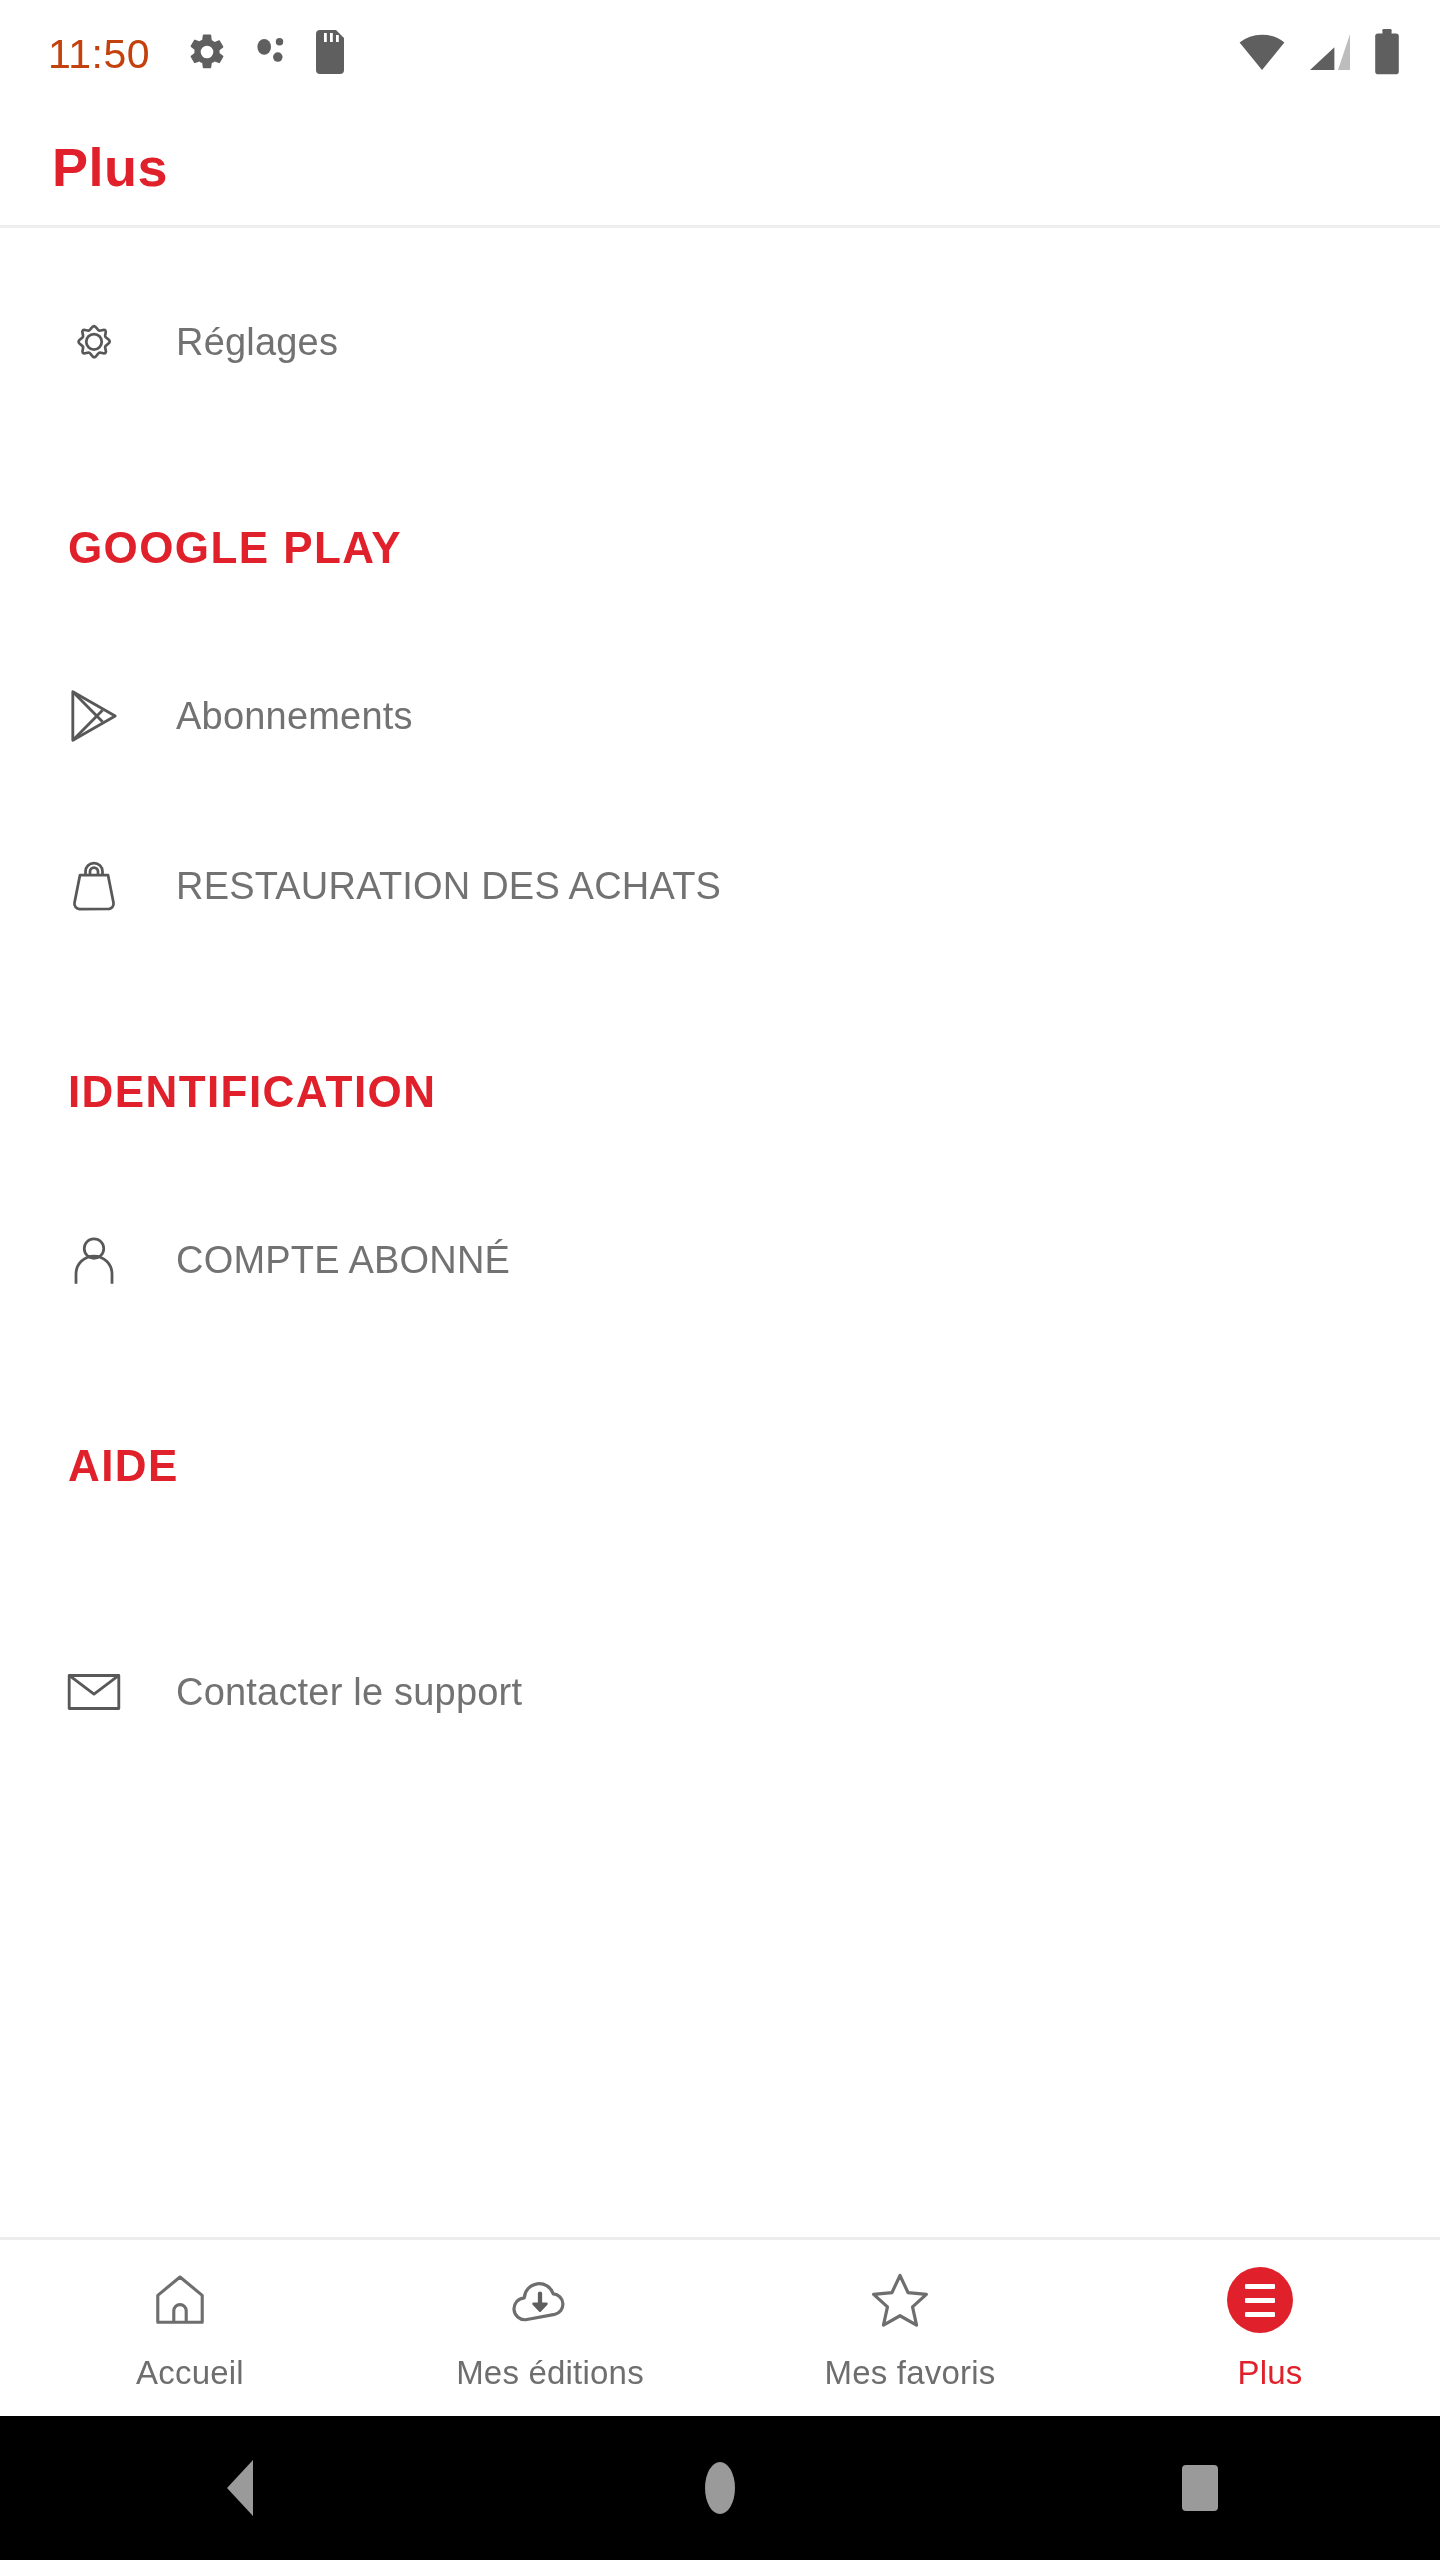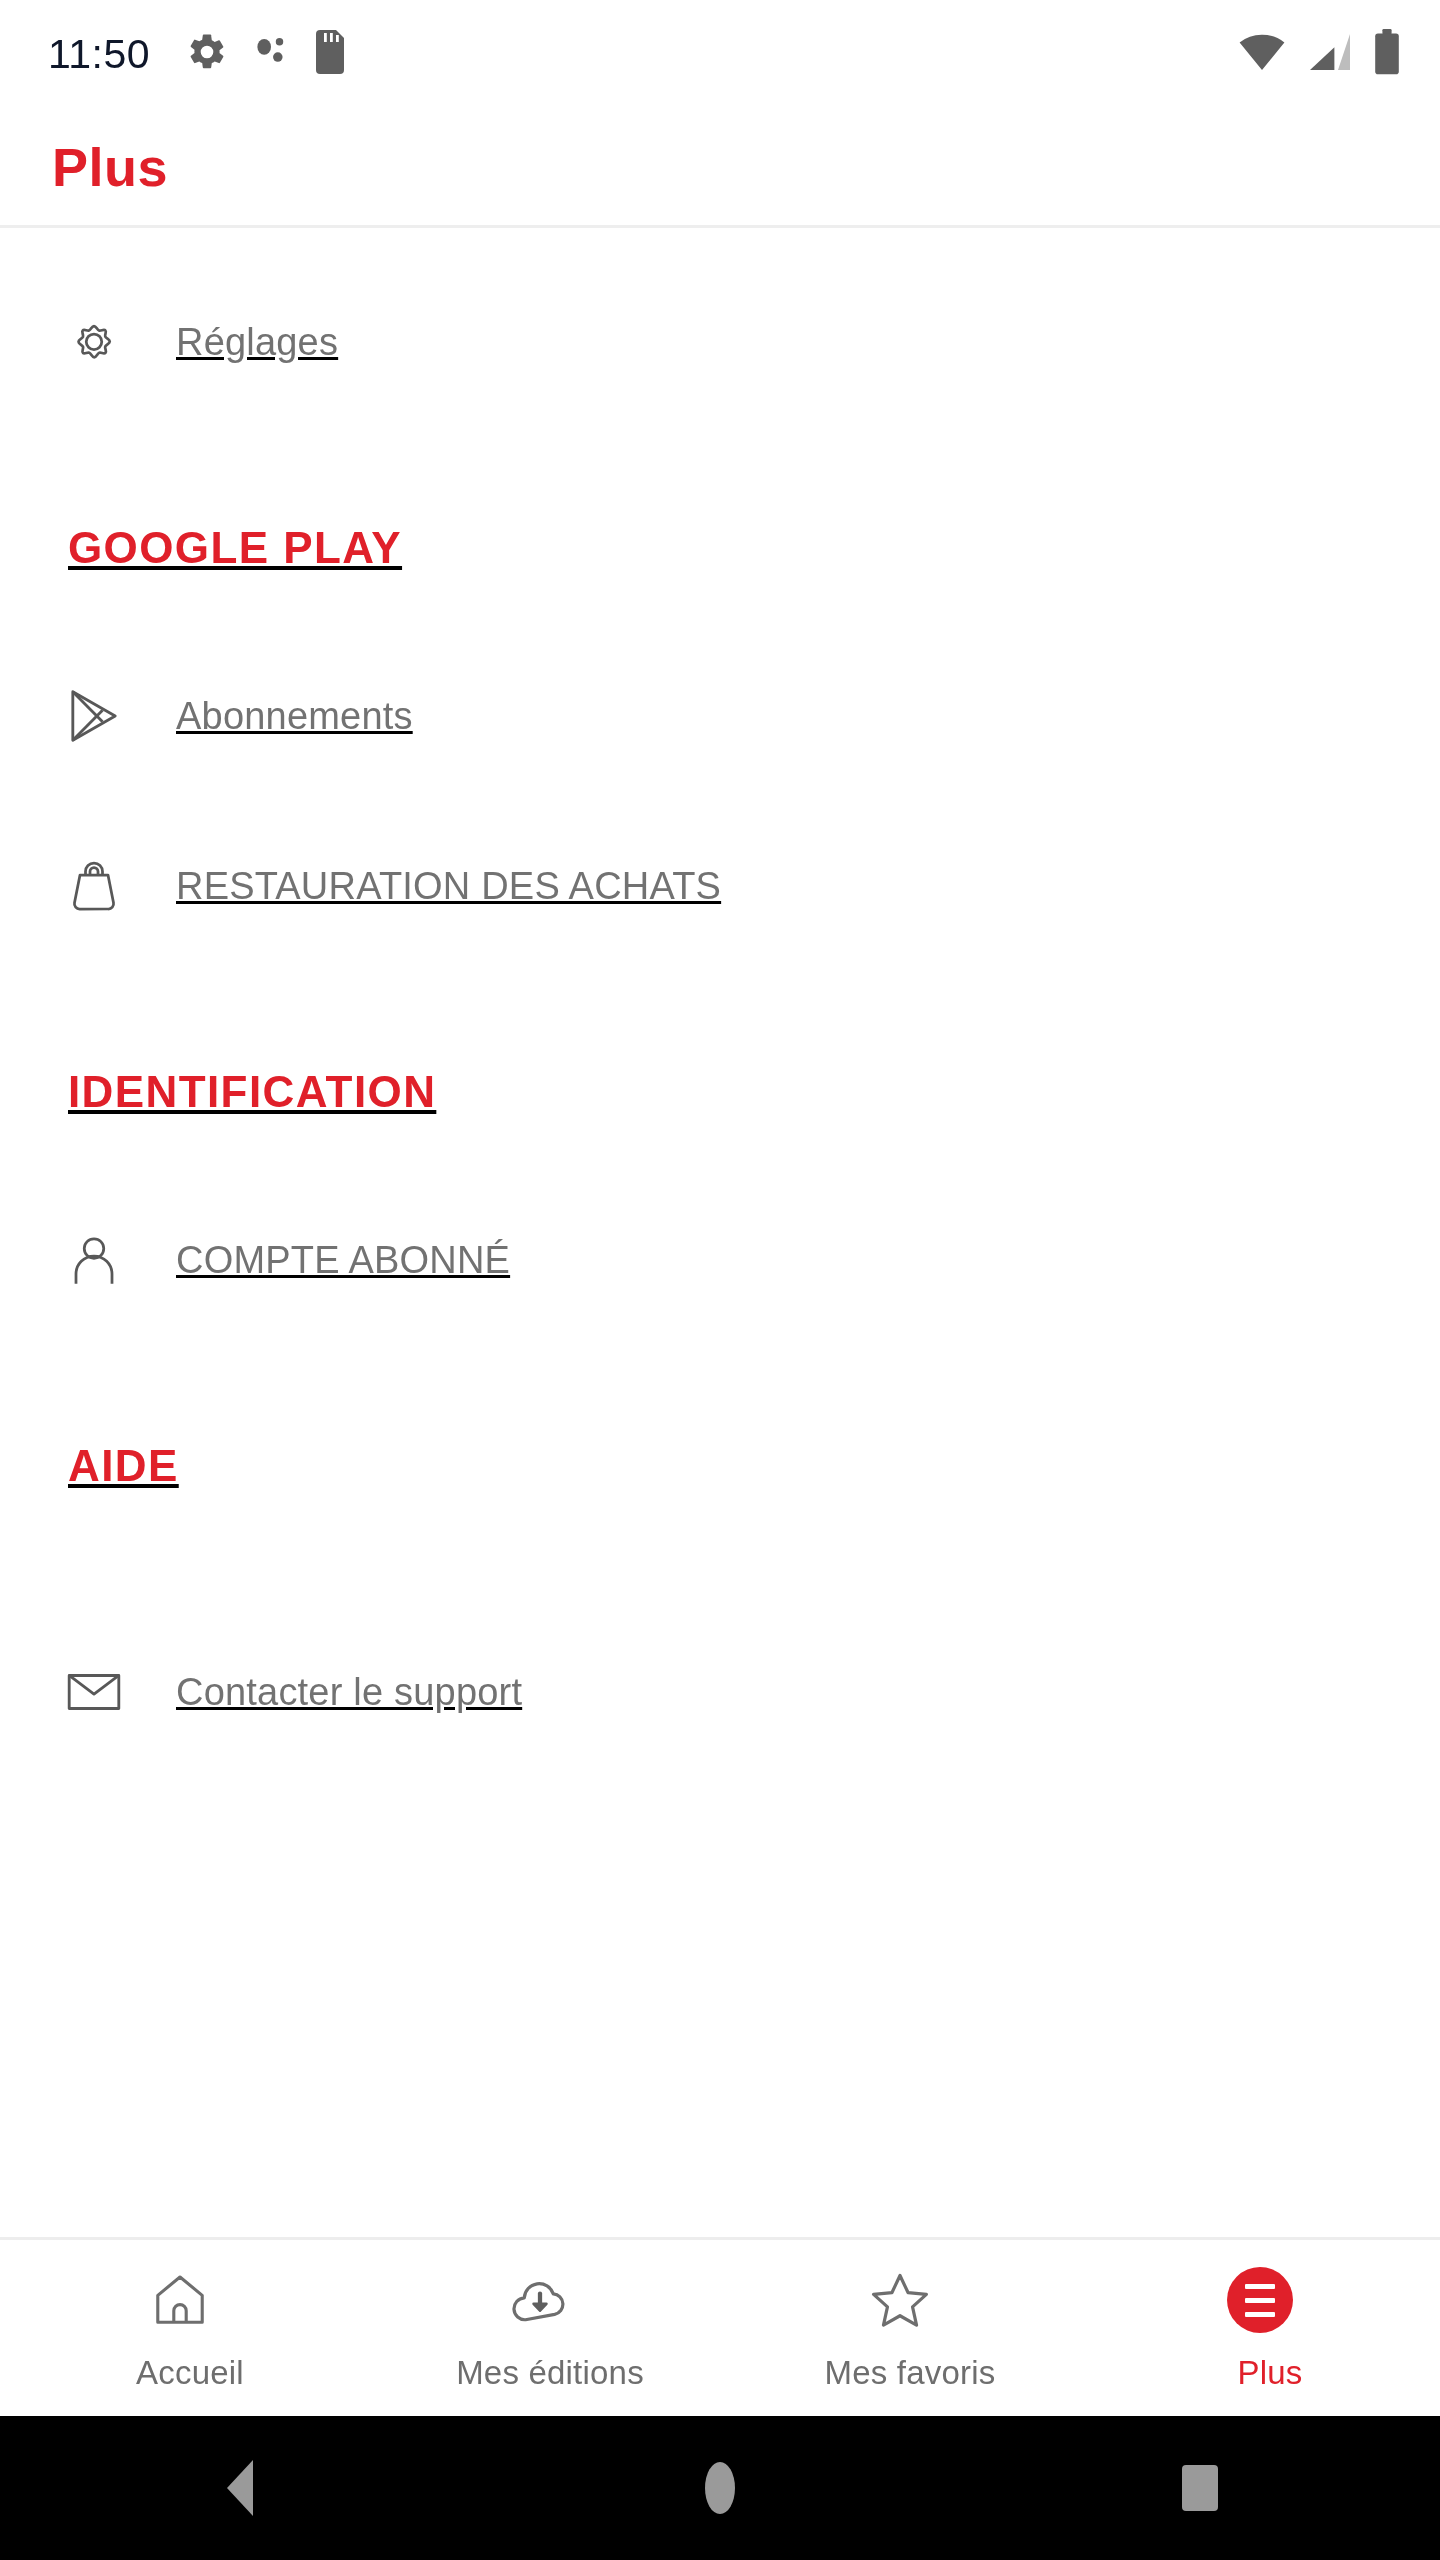--- a/index.html
+++ b/index.html
@@ -27,21 +27,21 @@
     height: 108px;
     flex: 0 0 108px;
     display: flex;
     align-items: center;
     padding: 0 40px 0 48px;
     box-sizing: border-box;
     background: #ffffff;
   }
   .status-clock {
     font-size: 41px;
-    color: #0f172a;
+    color: #c2410c;
     letter-spacing: 0.5px;
     line-height: 1;
   }
   .status-left-icons {
     display: flex;
     align-items: center;
     gap: 26px;
     margin-left: 36px;
   }
   .status-right {
@@ -70,21 +70,20 @@
     line-height: 1;
     letter-spacing: 0.5px;
   }
 
   
   .content {
     flex: 1 1 auto;
     background: #ffffff;
     overflow: hidden;
     position: relative;
-    text-decoration: underline;
   }
   .section-header {
     color: #e0202a;
     font-size: 44px;
     font-weight: bold;
     letter-spacing: 1.4px;
     padding-left: 68px;
     height: 108px;
     display: flex;
     align-items: center;

